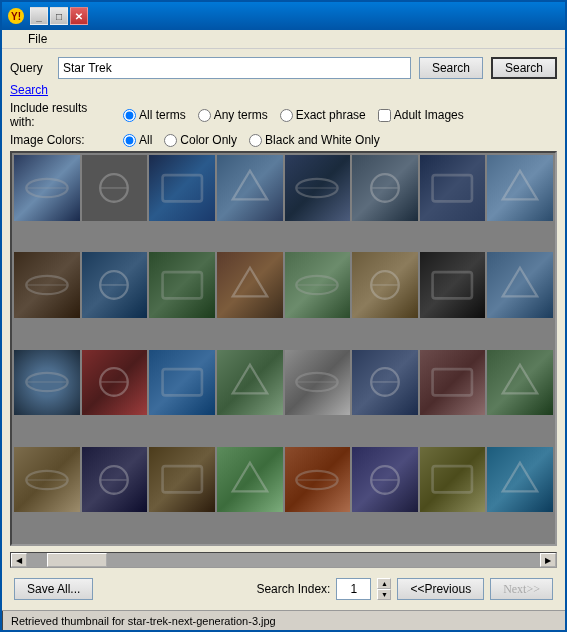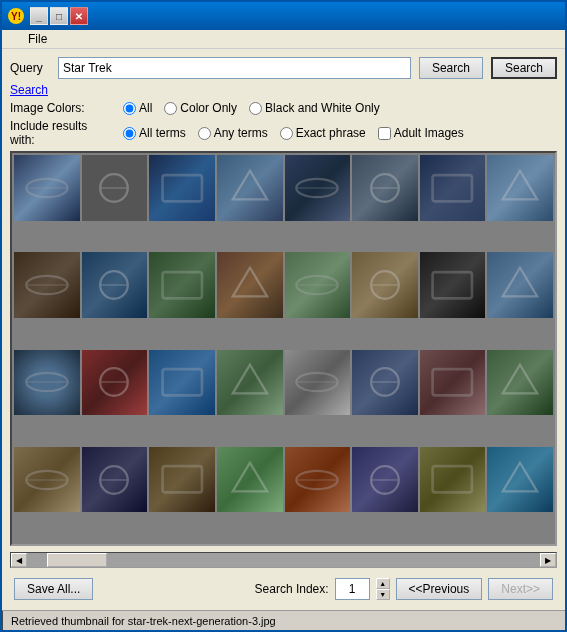--- a/index.html
+++ b/index.html
@@ -99,21 +99,21 @@
     }
     .btn {
       height: 22px;
       padding: 0 12px;
       border: 1px solid #7f9db9;
       background: linear-gradient(to bottom, #f0f0f0, #d8d8d8);
       font-size: 12px;
       cursor: pointer;
       white-space: nowrap;
     }
-    .btn:disabled { color: #aaa; cursor: default; }
+    .btn:disabled { color: #aaa; cursor: default; font-family: Liberation Serif, serif; }
     .btn-cancel {
       background: linear-gradient(to bottom, #f0f0f0, #d8d8d8);
       border: 2px solid #333;
     }
     .options-link {
       color: #0000ff;
       text-decoration: underline;
       cursor: pointer;
       font-size: 12px;
       margin-top: 2px;
@@ -287,38 +287,20 @@
       <input class="query-input" type="text" value="Star Trek" style="">
       <button class="btn">Search</button>
       <button class="btn btn-cancel">Search</button>
     </div>
 
     <div>
       <span class="options-link">Search</span>
     </div>
 
     <div class="options-section">
-
-      <div class="options-row">
-        <span class="options-label">Image Colors:</span>
-        <div class="radio-group">
-          <label class="radio-item">
-            <input type="radio" name="colors" value="all" checked="" style="">
-            <span>All</span>
-          </label>
-          <label class="radio-item">
-            <input type="radio" name="colors" value="color" style="">
-            <span>Color Only</span>
-          </label>
-          <label class="radio-item">
-            <input type="radio" name="colors" value="bw" style="">
-            <span>Black and White Only</span>
-          </label>
-        </div>
-      </div>
 
       <div class="options-row">
         <span class="options-label">Include results with:</span>
         <div class="radio-group">
           <label class="radio-item">
             <input type="radio" name="terms" value="all" checked="" style="">
             <span>All terms</span>
           </label>
           <label class="radio-item">
             <input type="radio" name="terms" value="any" style="">
@@ -327,20 +309,38 @@
           <label class="radio-item">
             <input type="radio" name="terms" value="exact" style="">
             <span>Exact phrase</span>
           </label>
           <label class="checkbox-item">
             <input type="checkbox" style="">
             <span>Adult Images</span>
           </label>
         </div>
       </div>
+
+      <div class="options-row">
+        <span class="options-label">Image Colors:</span>
+        <div class="radio-group">
+          <label class="radio-item">
+            <input type="radio" name="colors" value="all" checked="" style="">
+            <span>All</span>
+          </label>
+          <label class="radio-item">
+            <input type="radio" name="colors" value="color" style="">
+            <span>Color Only</span>
+          </label>
+          <label class="radio-item">
+            <input type="radio" name="colors" value="bw" style="">
+            <span>Black and White Only</span>
+          </label>
+        </div>
+      </div>
     </div>
 
     <div class="image-grid-wrapper">
       <div class="image-grid" id="image-grid">
       <div class="thumb" style="background: linear-gradient(135deg, rgb(42, 58, 92), rgb(106, 138, 172), rgb(26, 42, 76));">
             <div style="width: 100%; height: 100%; display: flex; align-items: center; justify-content: center; opacity: 0.7;">
               <svg viewBox="0 0 40 40" style="width:70%;height:70%;opacity:0.5;">
                 <ellipse cx="20" cy="20" rx="18" ry="8" fill="none" stroke="#aaa" stroke-width="2"></ellipse>
                 <line x1="2" y1="20" x2="38" y2="20" stroke="#aaa" stroke-width="1"></line>
               </svg>

